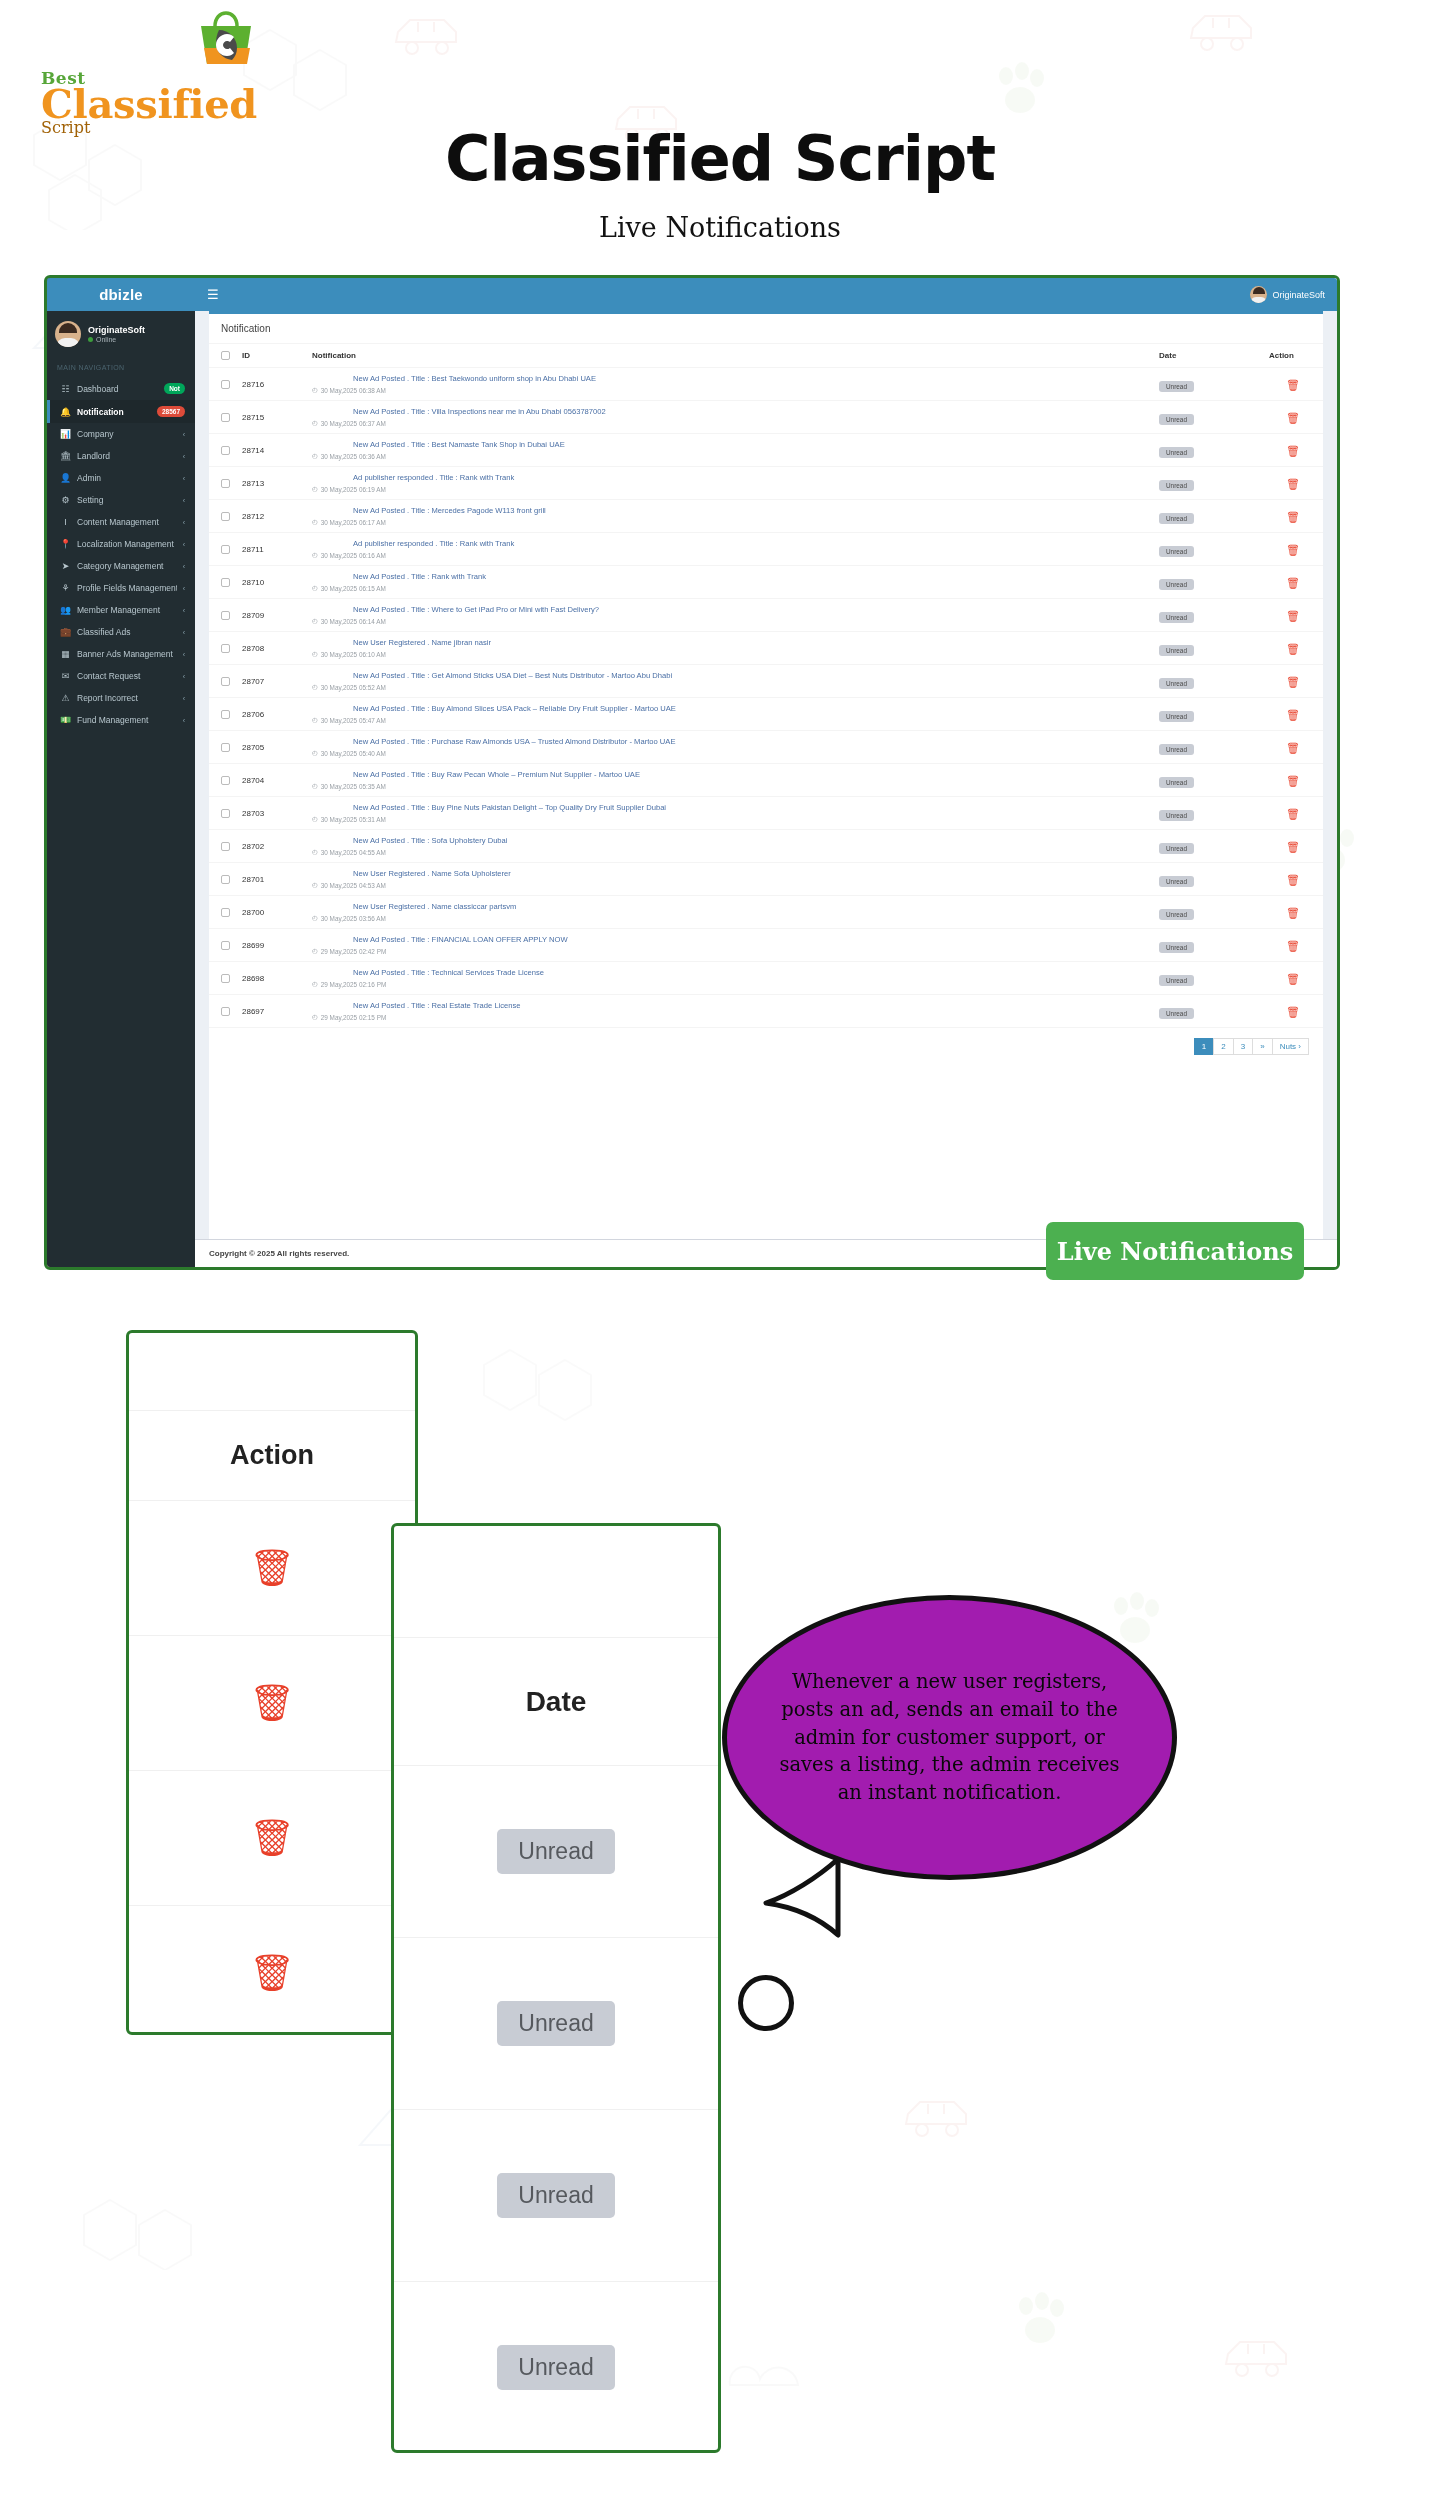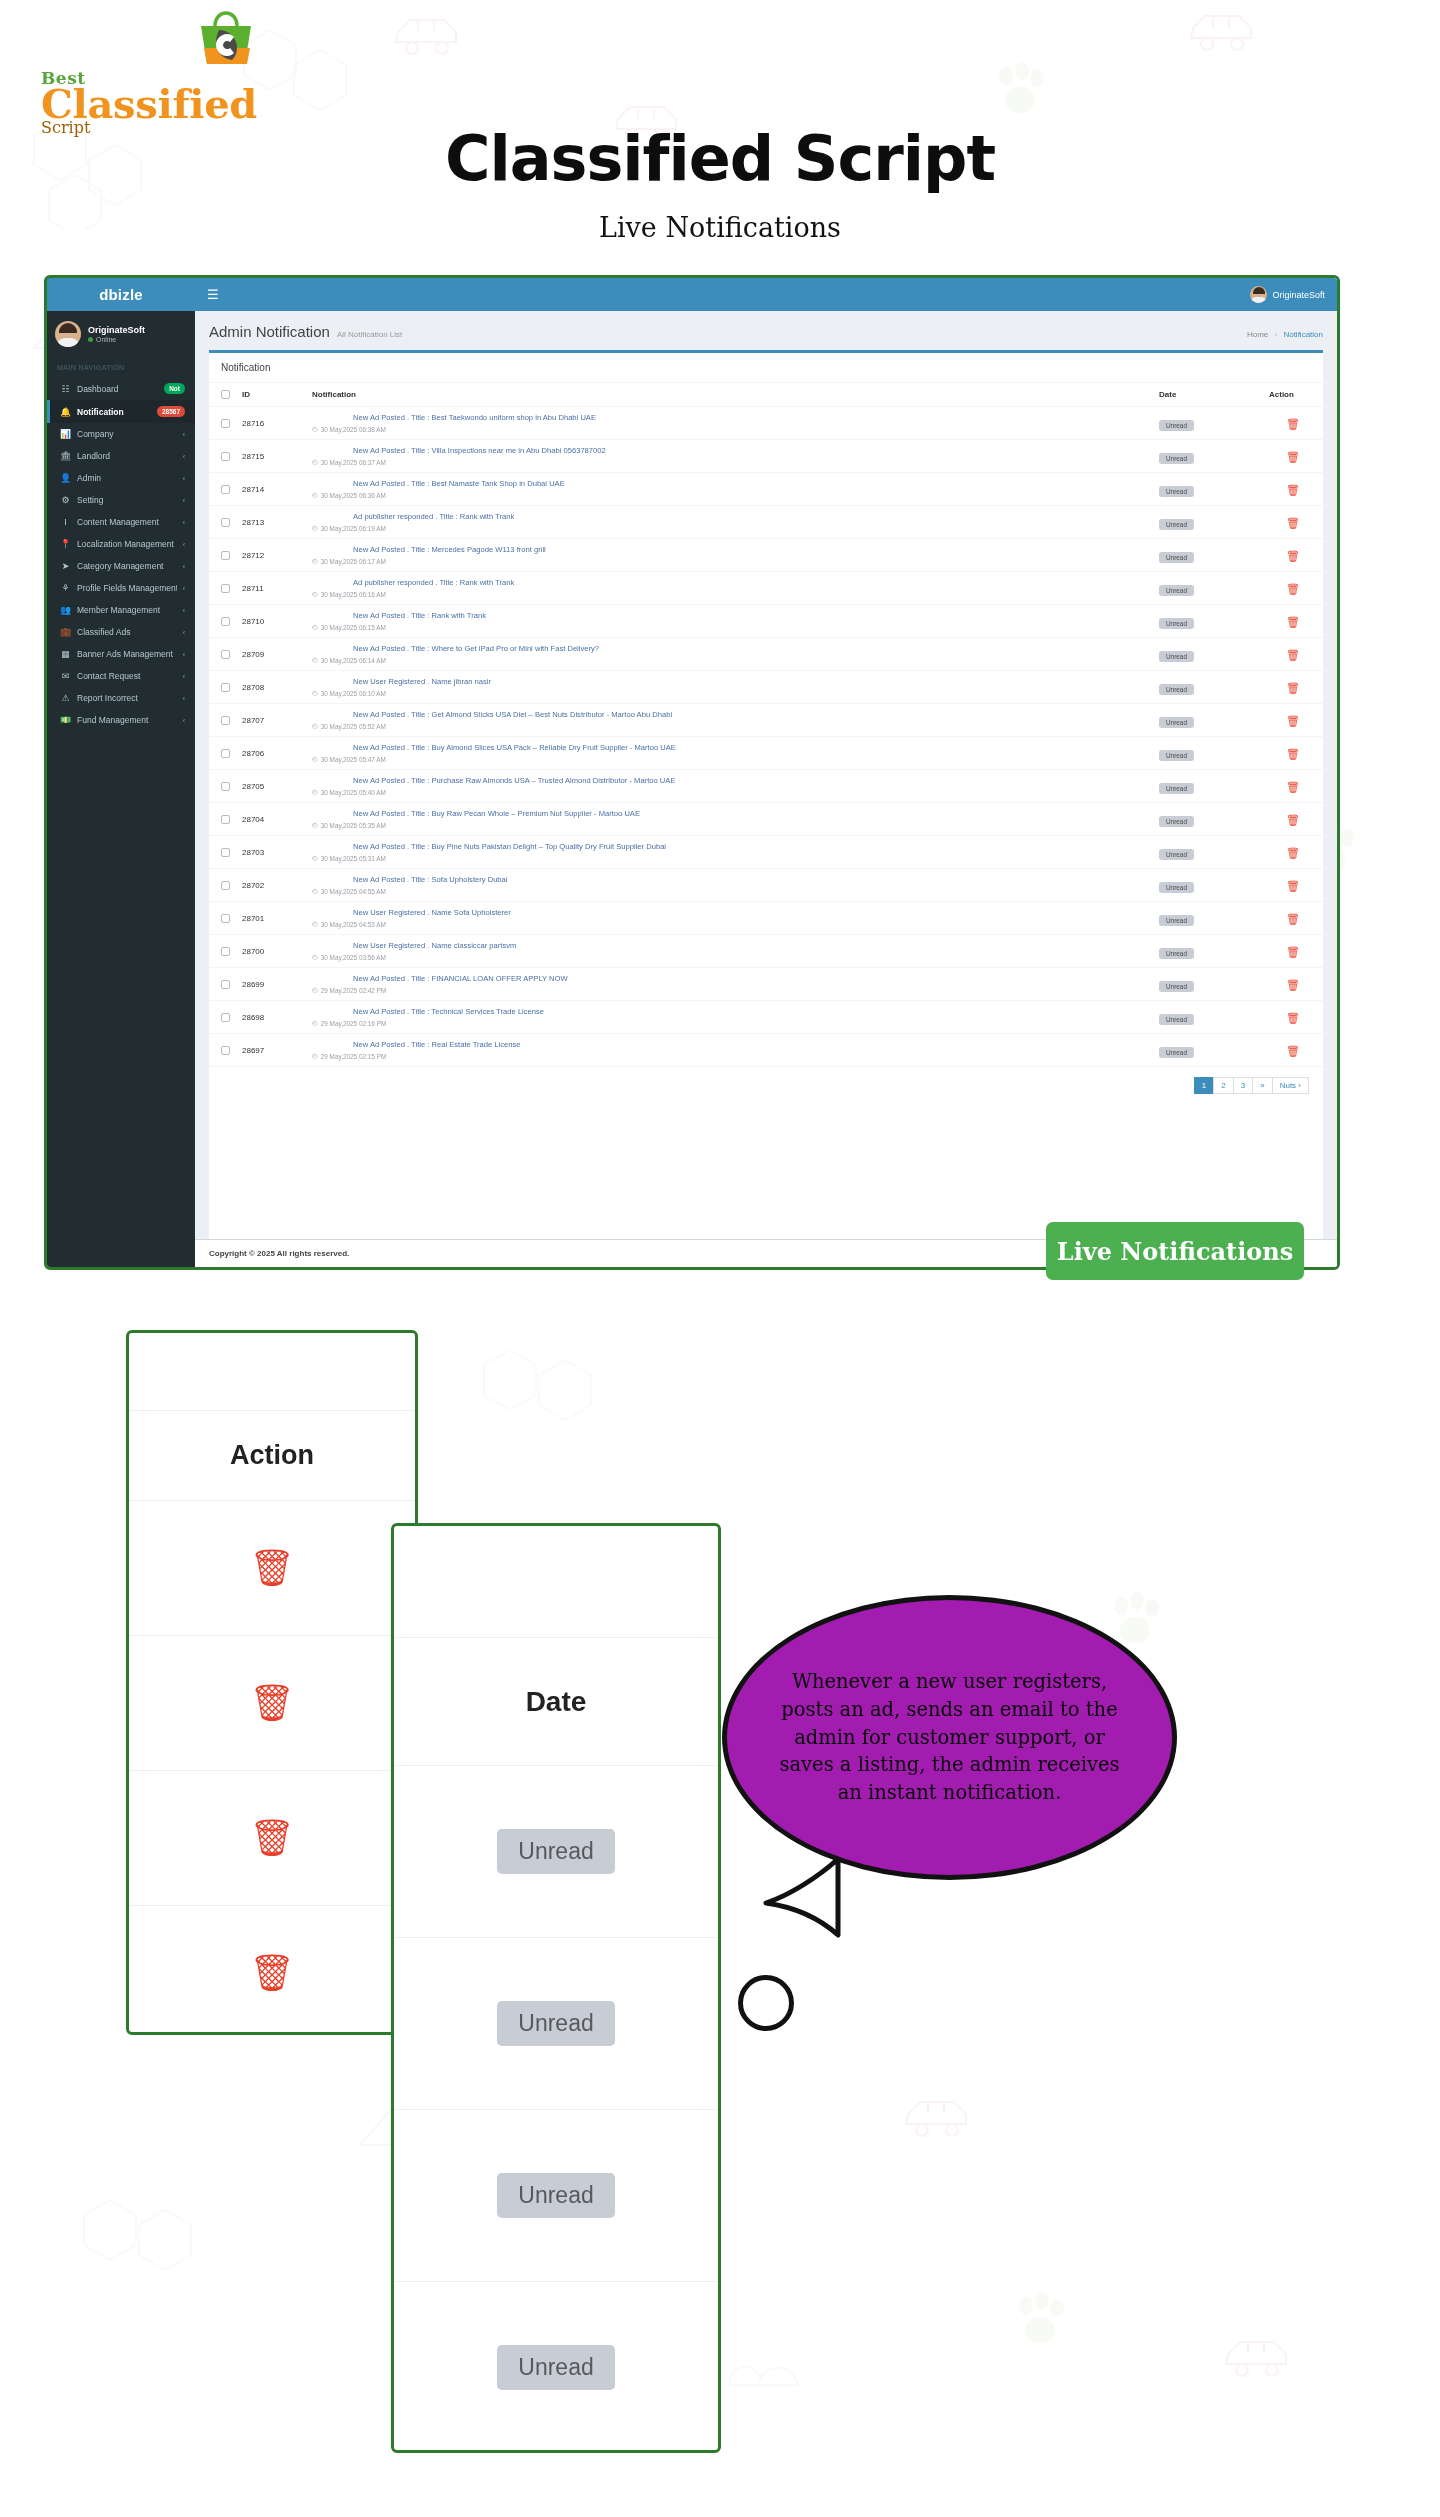--- a/index.html
+++ b/index.html
@@ -422,29 +422,20 @@
     <div class="content">
 
       <div class="topbar">
         <div class="hamburger">☰</div>
         <div class="topbar-user">
           <div class="avatar-xs"></div>
           <span>OriginateSoft</span>
         </div>
       </div>
 
-      <div class="content-header">
-        <span class="ch-title">Admin Notification</span>
-        <span class="ch-sub">All Notification List</span>
-        <span class="breadcrumb">
-          <span>Home</span>
-          <span class="bc-sep">›</span>
-          <span class="bc-active">Notification</span>
-        </span>
-      </div>
 
       <div class="panel">
         <div class="panel-head">Notification</div>
 
         <table class="ntable">
           <thead>
             <tr>
               <th class="col-chk">
                 <span class="chkbox"></span>
               </th>

